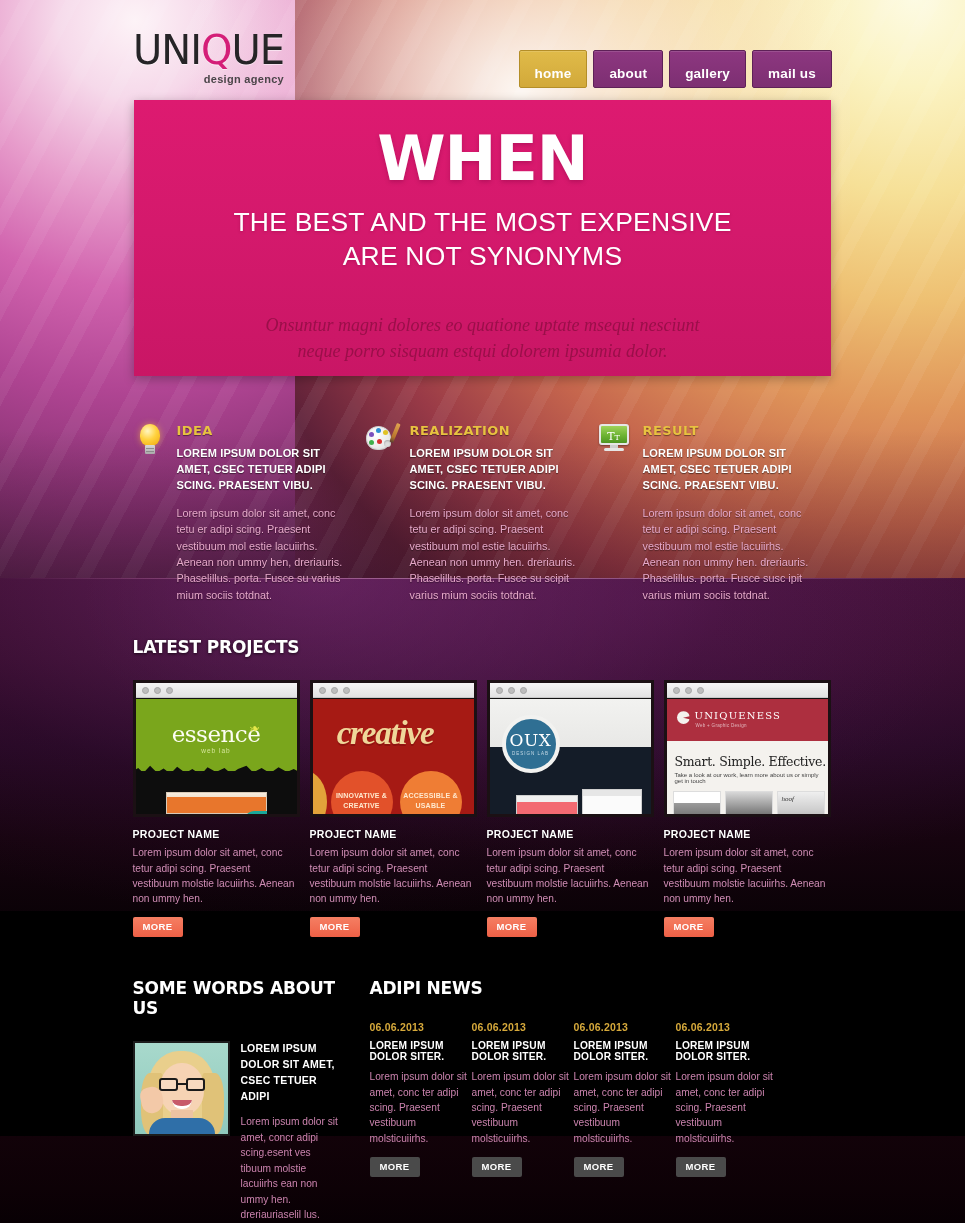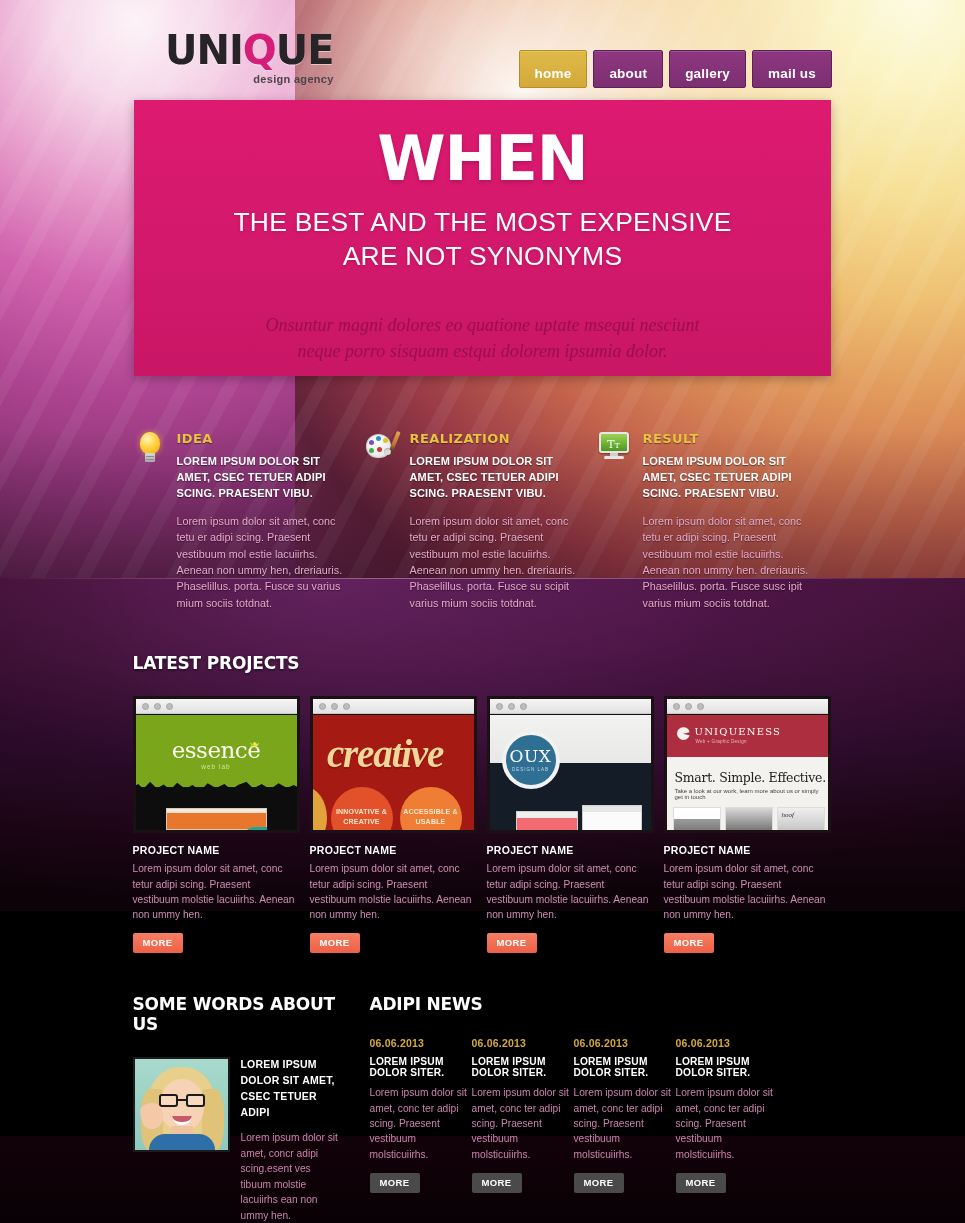--- a/index.html
+++ b/index.html
@@ -81,27 +81,26 @@
   }
 
   
   #page { position: relative; z-index: 5; width: 965px; }
 
   
   #header { position: relative; height: 96px; }
   #logo-block { position: absolute; left: 133px; top: 30px; }
   .logo-word {
     font-family: "DejaVu Sans", sans-serif;
-    font-weight: bold;
+    font-weight: normal;
     font-size: 40px;
     letter-spacing: -1px;
     color: #262427;
     line-height: 1;
     text-shadow: 0 1px 0 rgba(255,255,255,0.5);
-    margin-left: 32px;
   }
   .logo-q { color: #d41e78; }
   .logo-tag {
     font-size: 11px;
     color: #4b4549;
     letter-spacing: 0.3px;
     margin-top: 3px;
     margin-left: 2px;
     font-weight: 600;
     text-align: right;
@@ -164,21 +163,21 @@
     font-family: "Liberation Serif", serif;
     font-style: italic;
     font-size: 18px;
     line-height: 1.45;
     color: #9a0f49;
   }
 
   
   #features {
     position: relative;
-    margin: 8px auto;
+    margin: 0 auto;
     padding-top: 47px;
     width: 700px;
     display: flex;
     gap: 0;
   }
   .feature { width: 233px; display: flex; gap: 10px; padding-right: 14px; }
   .feat-icon { width: 34px; flex: 0 0 34px; padding-top: 1px; }
   .feat-body { flex: 1; }
   .feat-title {
     font-family: "DejaVu Sans", sans-serif;
@@ -259,21 +258,21 @@
   .t1-card:after {
     content:''; position:absolute; right: -1px; top: 18px; width: 26px; height: 40px;
     background: #1aa89a; border-radius: 50% 0 0 50%;
   }
 
   
   .t2-bg { position: absolute; inset: 0; background: #a61a14; }
   .t2-word {
     position: absolute; top: 16px; left: 0; right: 16px; text-align: center;
     font-family: "Liberation Serif", serif; font-style: italic; font-weight: bold;
-    font-size: 39px; color: #efd79a; letter-spacing: -1.2px;
+    font-size: 33px; color: #efd79a; letter-spacing: -1.2px;
     text-shadow: 0 2px 0 rgba(100,10,8,0.35);
   }
   .t2-c { position: absolute; border-radius: 50%; }
   .t2-c-a { width: 62px; height: 62px; background: #e2512a; top: 72px; left: 18px; }
   .t2-c-b { width: 62px; height: 62px; background: #ef7d34; top: 72px; left: 87px; }
   .t2-c-edge { width: 44px; height: 62px; background: #e2a33a; top: 72px; left: -30px; }
   .t2-lbl {
     position: absolute; width: 62px; text-align: center; top: 92px;
     font-size: 7px; color: #ffe9cf; font-weight: bold; line-height: 1.35; letter-spacing: 0.2px;
   }

